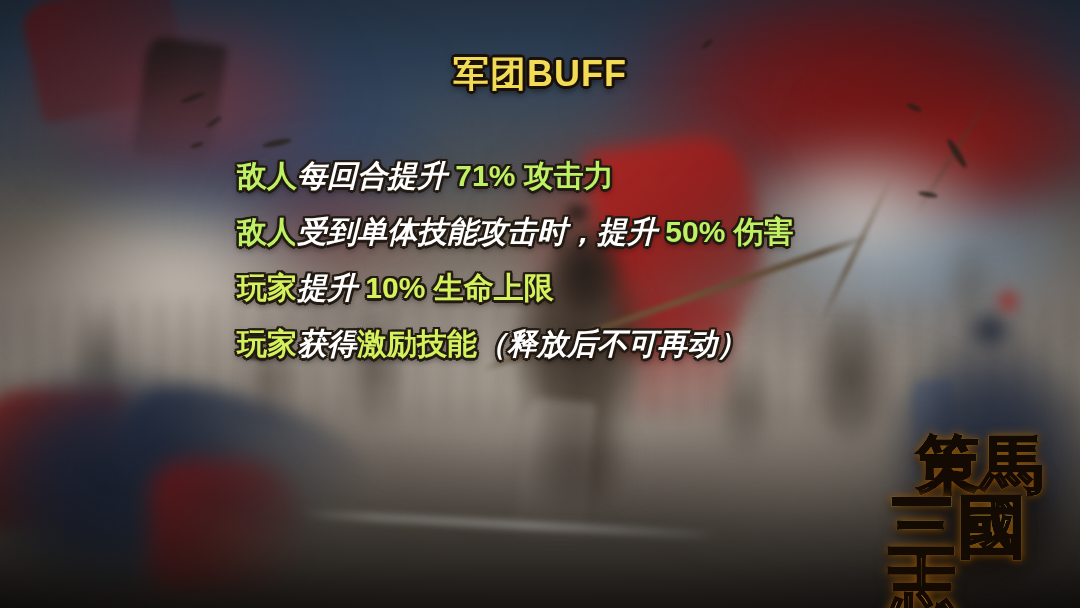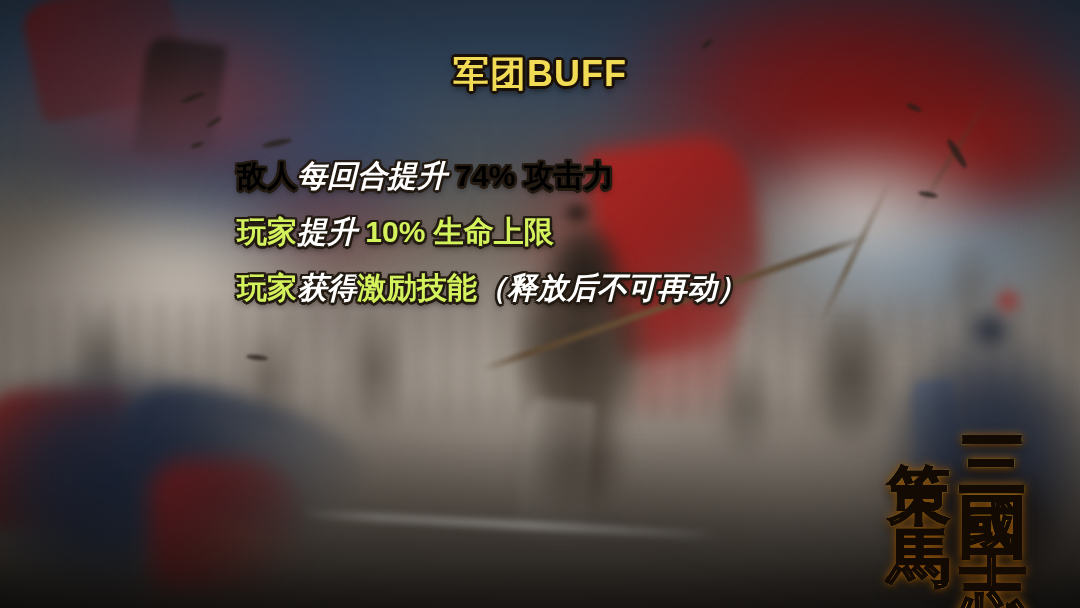--- a/index.html
+++ b/index.html
@@ -328,29 +328,29 @@
     white-space:nowrap;
     color:#ffffff;
     text-shadow:
       -2px -2px 0 #231a12, 2px -2px 0 #231a12,
       -2px  2px 0 #231a12, 2px  2px 0 #231a12,
       -2.5px 0 0 #231a12, 2.5px 0 0 #231a12,
        0 -2.5px 0 #231a12, 0 2.5px 0 #231a12,
        0 3px 6px rgba(0,0,0,.7);
   }
   .seg-white { color:#ffffff;font-style:italic; }
-  .seg-red   { color:#000000;margin-top:20px; }
+  .seg-red   { color:#bef264;margin-top:20px; }
   .seg-green { color:#d3f25c; }
 
   
   .logo {
     position:absolute;
     right:6px; bottom:6px;
     width:186px; height:150px;
-    display:flex; flex-direction:row;
+    display:flex; flex-direction:column;
     align-items:center; justify-content:center;
     gap:0px;
   }
   .logo-glow {
     position:absolute; inset:-14px;
     background:radial-gradient(ellipse 52% 52% at 50% 50%,
       rgba(20,12,6,0.72) 0%, rgba(18,10,5,0.44) 52%, rgba(16,9,4,0) 80%);
     filter:blur(9px);
   }
   .logo-row {
@@ -435,21 +435,22 @@
   <div class="debris" style="left:700px; top:42px;  width:14px; height:4px; transform:rotate(-40deg);"></div>
   <div class="debris" style="left:246px; top:355px; width:22px; height:5px; transform:rotate(6deg);"></div>
 
   <div class="vignette"></div>
 
   <div class="overlay">
 
     <div class="title">军团BUFF</div>
 
     <div class="buff-list" id="buff-list">
-        <div class="buff-line"><span class="seg-red">敌人</span><span class="seg-white">每回合提升 </span><span class="seg-red">74% 攻击力</span></div>
+        <div class="buff-line"><span class="seg-red">敌人</span><span class="seg-white">每回合提升 </span><span class="seg-red">71% 攻击力</span></div>
+        <div class="buff-line"><span class="seg-red">敌人</span><span class="seg-white">受到单体技能攻击时，提升 </span><span class="seg-red">50% 伤害</span></div>
         <div class="buff-line"><span class="seg-green">玩家</span><span class="seg-white">提升 </span><span class="seg-green">10% 生命上限</span></div>
         <div class="buff-line"><span class="seg-green">玩家</span><span class="seg-white">获得</span><span class="seg-green">激励技能</span><span class="seg-white">（释放后不可再动）</span></div>
       </div>
 
     <div class="logo">
       <div class="logo-glow"></div>
       <div class="logo-row logo-row-1">策馬</div>
       <div class="logo-row logo-row-2">三國志</div>
     </div>
 

